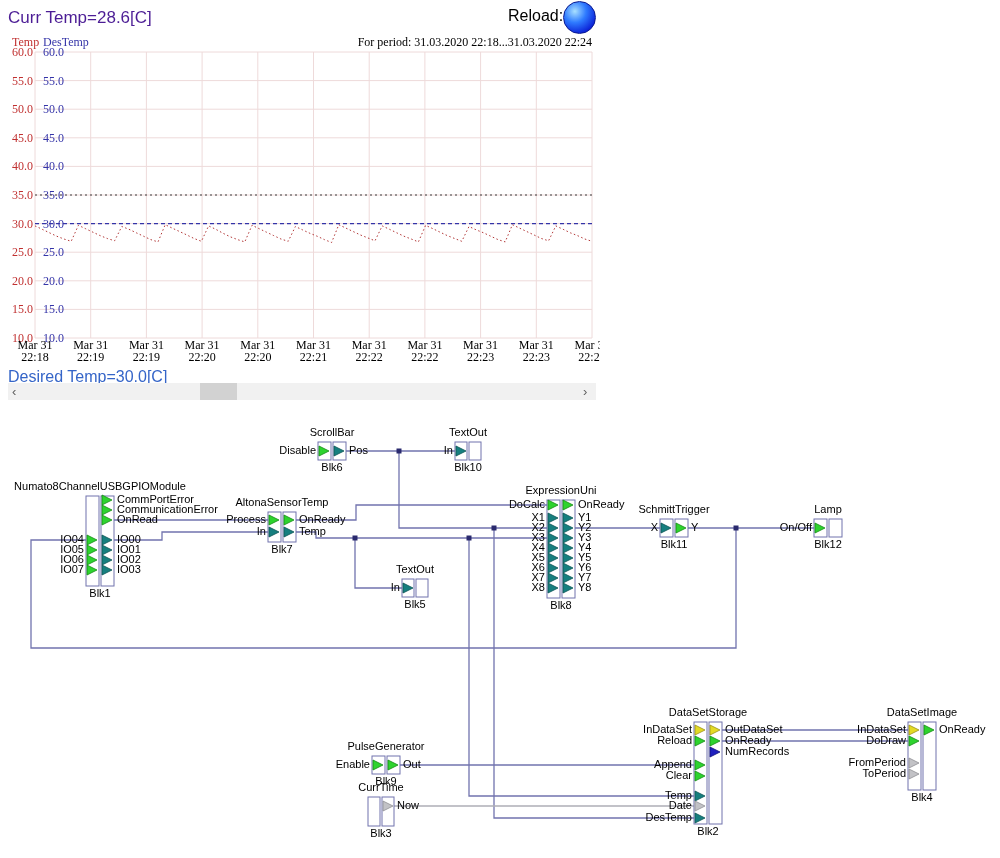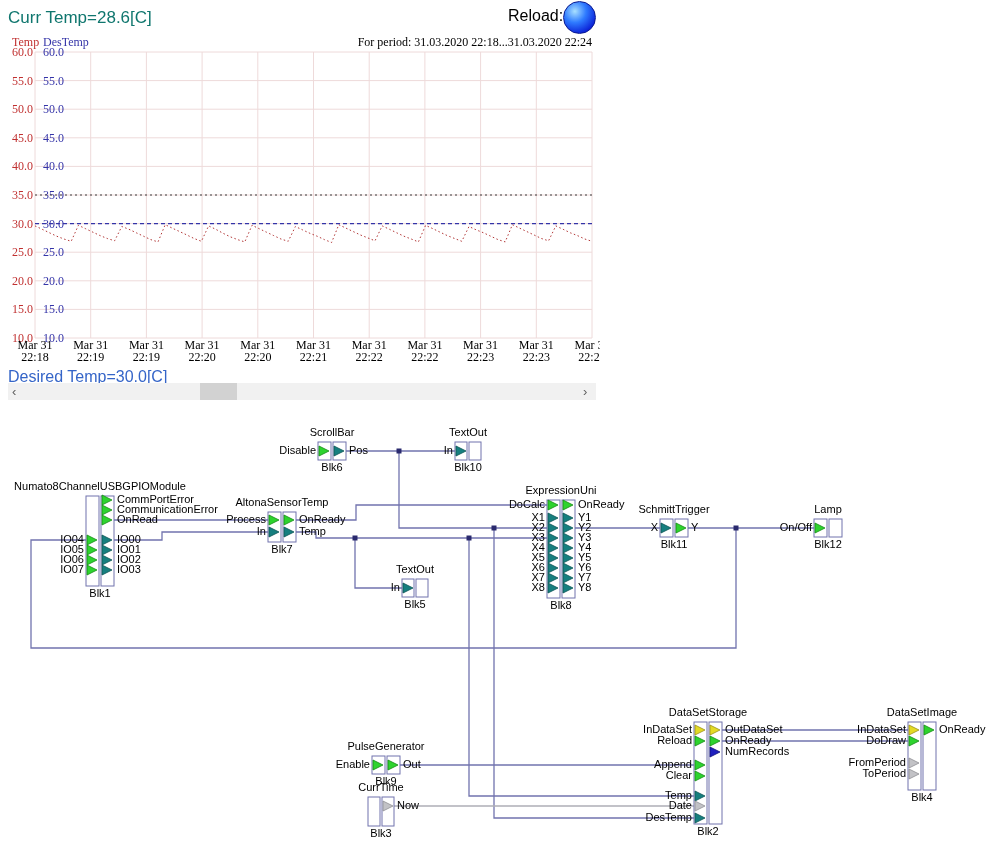--- a/index.html
+++ b/index.html
@@ -1,19 +1,19 @@
 <!DOCTYPE html>
 <html><head>
 <meta charset="utf-8">
 <style>
   html,body{margin:0;padding:0;background:#fff;}
   #app{position:relative;width:1000px;height:858px;background:#ffffff;overflow:hidden;
        font-family:"Liberation Sans",sans-serif;}
   .abs{position:absolute;}
-  #curr-temp{left:8px;top:8px;font-size:17px;color:#0f766e;}
+  #curr-temp{left:8px;top:8px;font-size:17px;color:#4c1d95;}
   #heater-label{left:508px;top:7px;font-size:16px;color:#000;}
   #heater-ball{left:563px;top:1px;width:31px;height:31px;border-radius:50%;
       background:radial-gradient(circle at 35% 30%, #a8e0ff 0%, #2f7bff 38%, #0a1fd6 78%, #0718a8 100%);
       border:1px solid #0a1a90;}
   #desired-temp{left:8px;top:368px;font-size:16px;color:#3565c8;}
   #scrollbar{left:8px;top:383px;width:588px;height:17px;background:#f1f1f1;}
   #sb-left{left:12px;top:384px;font-size:13px;color:#606060;cursor:default;}
   #sb-right{left:583px;top:384px;font-size:13px;color:#606060;cursor:default;}
   #sb-thumb{left:200px;top:383px;width:37px;height:17px;background:#d2d2d2;}
   svg text{font-family:"Liberation Sans",sans-serif;}

